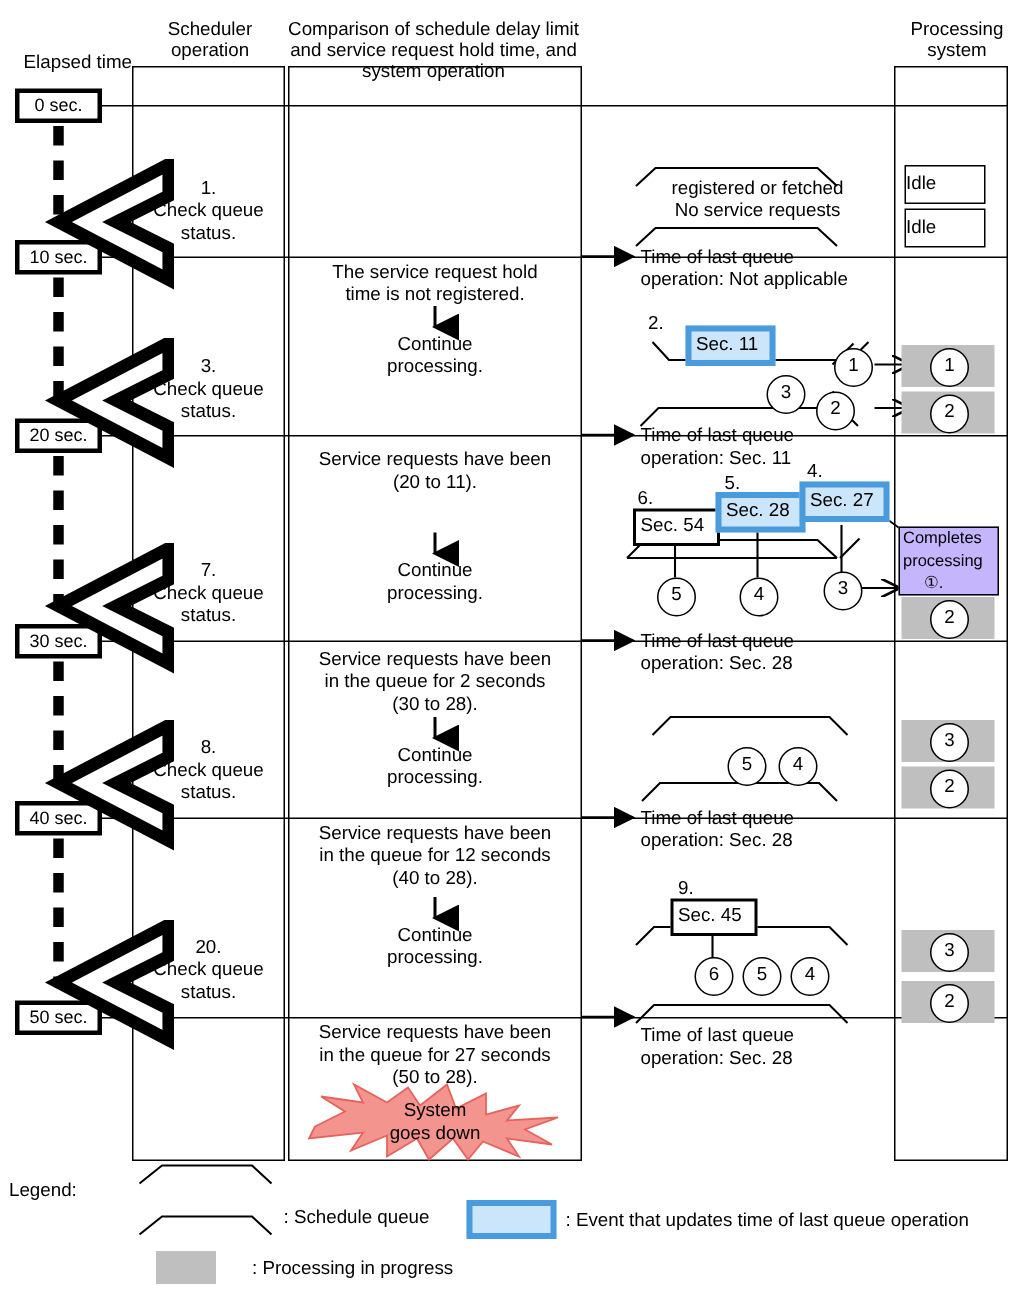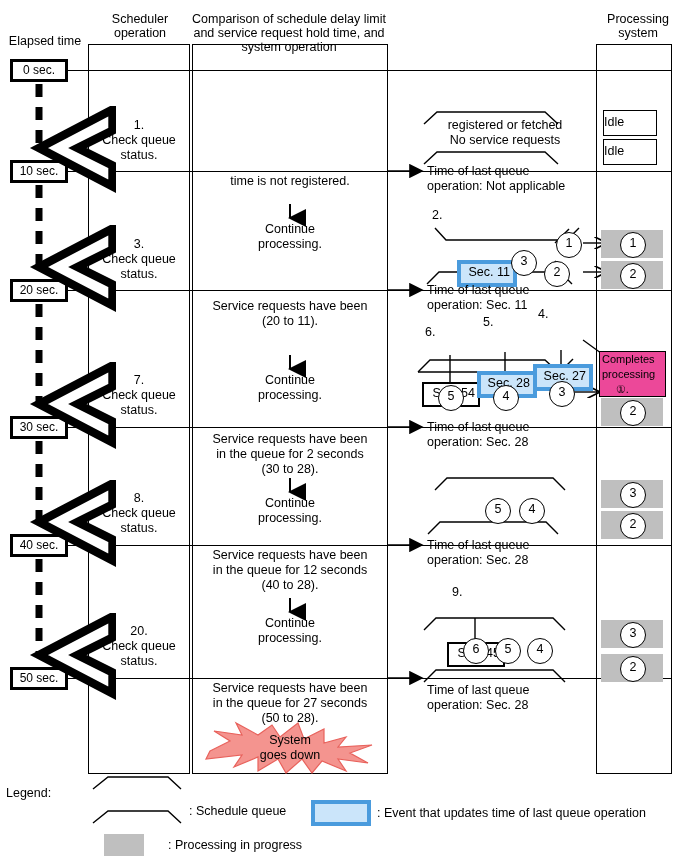--- a/index.html
+++ b/index.html
@@ -14,34 +14,34 @@
            font-size:12px;text-align:center;line-height:17px;height:23px;width:58px;}
   .schedtxt{font-size:12.5px;line-height:15px;text-align:center;}
   .cmptxt{font-size:12.5px;line-height:15px;text-align:center;}
   .optxt{font-size:12.5px;line-height:15px;text-align:left;}
   .idlebox{border:1.5px solid #000;box-sizing:border-box;width:54px;height:26px;
            font-size:12.5px;line-height:23px;text-align:left;background:#fff;}
   .proc{background:#bfbfbf;width:62px;height:28px;position:absolute;}
   .circ{border:1.5px solid #000;border-radius:50%;background:#fff;
         width:24px;height:24px;font-size:12.5px;line-height:21px;text-align:center;position:absolute;}
   .secbox{border:2.5px solid #000;background:#fff;box-sizing:border-box;
-          font-size:12.5px;line-height:19px;text-align:right;height:25px;padding:0 3px;margin-top:43px;}
+          font-size:12.5px;line-height:19px;text-align:left;height:25px;padding:0 3px;}
   .secbox.blue{border:4px solid #4a9bdd;background:#cbe5fa;height:27px;line-height:17px;}
   .num{font-size:12.5px;}
   .legendtxt{font-size:12.5px;line-height:15px;}
   .swatch-gray{background:#bfbfbf;width:40px;height:22px;}
   .swatch-blue{border:4px solid #4a9bdd;background:#cbe5fa;width:60px;height:26px;box-sizing:border-box;}
   svg{position:absolute;overflow:visible;}
 </style>
 </head>
 <body>
 
 <div id="root">
 
-  <div class="abs hdr" style="left:2px;top:34px;width:86px;">
+  <div class="abs hdr" style="left:2px;top:34px;width:86px;text-align:right;">
     <span>Elapsed time</span>
   </div>
 
   <div class="abs hdr" style="left:90px;top:12px;width:100px;">
     <div>Scheduler</div>
     <div>operation</div>
   </div>
 
   <div class="abs hdr" style="left:191px;top:12px;width:196px;">
     <div>Comparison of schedule delay limit</div>
@@ -182,20 +182,21 @@
     <div>Check queue</div>
     <div>status.</div>
   </div>
   <div class="abs schedtxt" style="left:90px;top:624px;width:98px;">
     <div>20.</div>
     <div>Check queue</div>
     <div>status.</div>
   </div>
 
   <div class="abs cmptxt" style="left:194px;top:174px;width:192px;">
+    <div>The service request hold</div>
     <div>time is not registered.</div>
   </div>
   <div class="abs cmptxt" style="left:194px;top:222px;width:192px;">
     <div>Continue</div>
     <div>processing.</div>
   </div>
 
   <div class="abs cmptxt" style="left:194px;top:299px;width:192px;">
     <div>Service requests have been</div>
     <div>(20 to 11).</div>
@@ -298,21 +299,21 @@
   <div class="abs circ" style="left:438px;top:385px;">
     <span>5</span>
   </div>
   <div class="abs circ" style="left:493px;top:385px;">
     <span>4</span>
   </div>
   <div class="abs circ" style="left:549px;top:381px;">
     <span>3</span>
   </div>
 
-  <div class="abs" style="left:599px;top:351px;width:67px;height:46px;border:1.5px solid #000;background:#ec4899;
+  <div class="abs" style="left:599px;top:351px;width:67px;height:46px;border:1.5px solid #000;background:#c4b5fd;
               font-size:11px;line-height:15px;text-align:left;box-sizing:border-box;padding-left:2px;">
     <div>Completes</div>
     <div>processing</div>
     <div style="padding-left:14px;">①.</div>
   </div>
 
   <div class="abs optxt" style="left:427px;top:420px;width:180px;">
     <div>Time of last queue</div>
     <div>operation: Sec. 28</div>
   </div>

